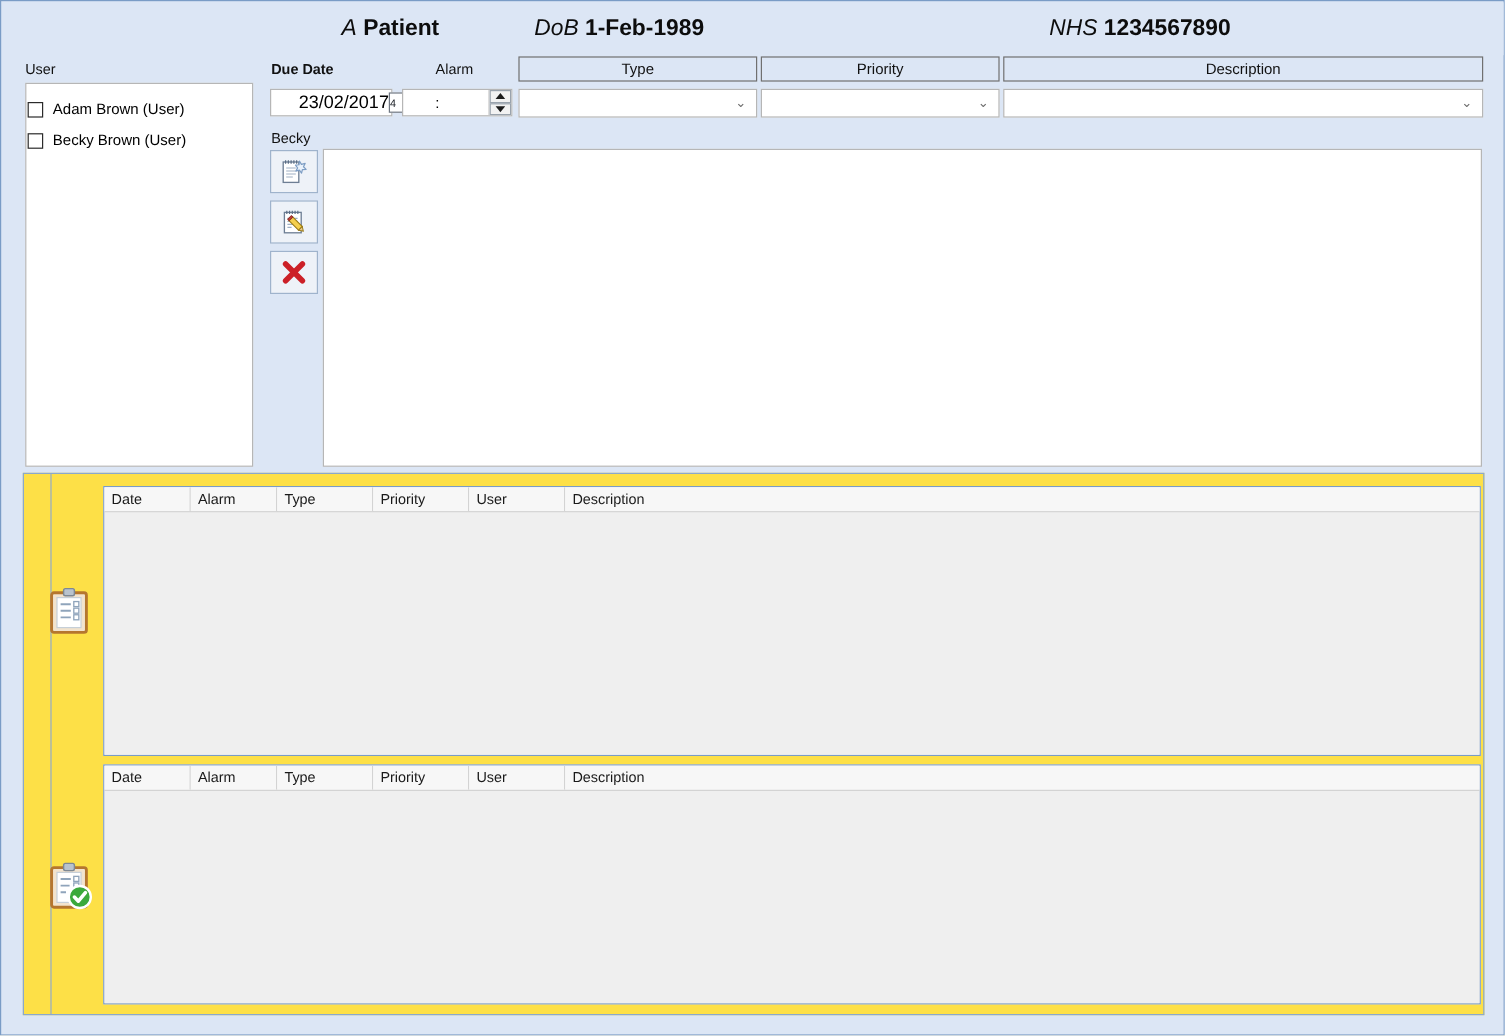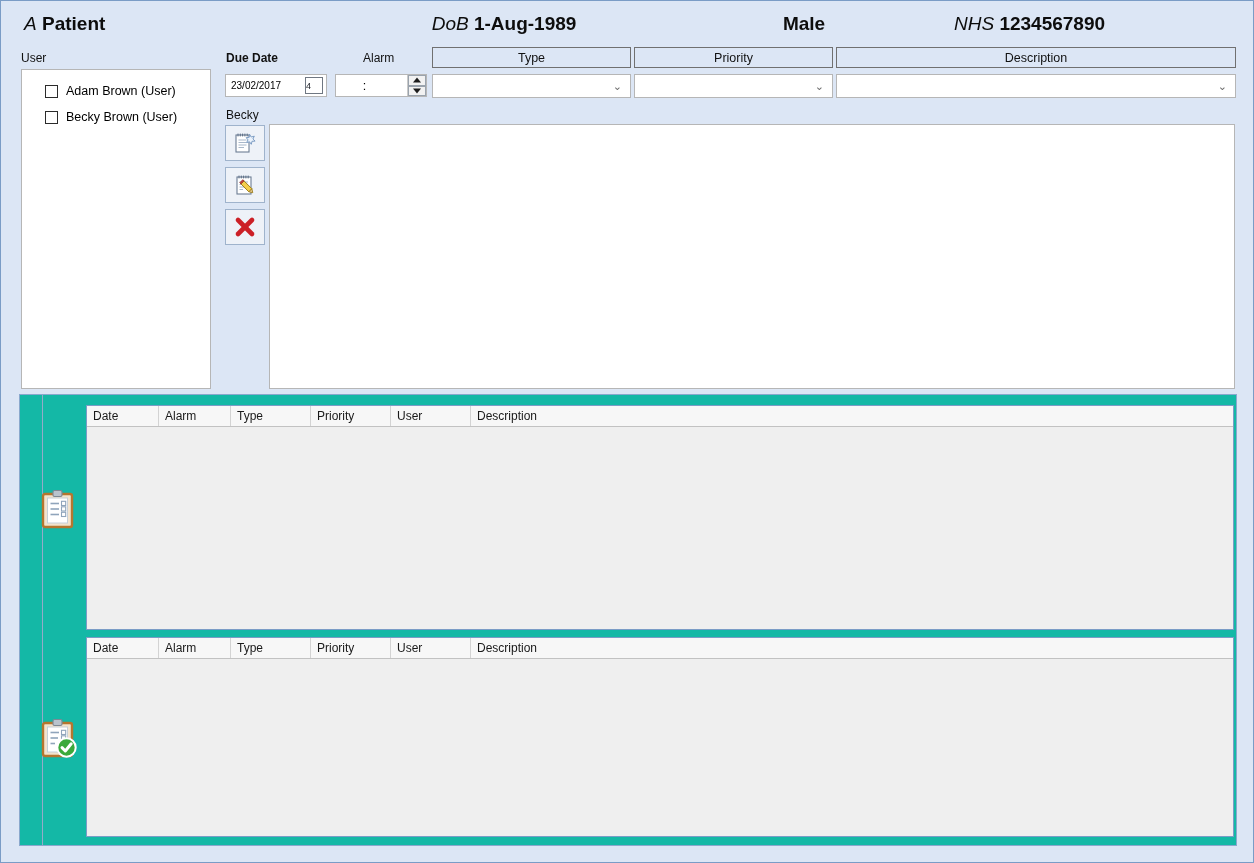--- a/index.html
+++ b/index.html
@@ -30,24 +30,24 @@
     height: 44px;
     display: flex;
     align-items: center;
     background: #dce6f5;
   }
   .hdr-cell {
     font-size: 19px;
     color: #0d0d0d;
     white-space: nowrap;
   }
-  .hdr-name   { flex: 0 0 330px; padding-left: 22px; text-align: left; }
+  .hdr-name   { flex: 0 0 330px; padding-left: 22px; text-align: right; margin-left: 12px; }
   .hdr-dob    { flex: 0 0 300px; text-align: center; }
   .hdr-gender { flex: 0 0 300px; text-align: center; }
-  .hdr-nhs    { flex: 1 1 auto;  text-align: left; padding-right: 20px; }
+  .hdr-nhs    { flex: 1 1 auto;  text-align: center; padding-right: 20px; }
   .it { font-style: italic; font-weight: normal; }
   .bd { font-weight: bold; }
 
   
   .lbl {
     position: absolute;
     font-size: 12px;
     color: #111;
   }
 
@@ -59,21 +59,21 @@
     background: #ffffff;
     border: 1px solid #b6b6b6;
     box-sizing: border-box;
     padding: 8px 0 0 0;
     overflow: hidden;
   }
   .user-row {
     display: flex;
     align-items: center;
     height: 26px;
-    padding-left: 23px;
+    padding-left: 1px;
     font-size: 12.5px;
   }
   .cbox {
     width: 13px; height: 13px;
     border: 1px solid #2b2b2b;
     background: #ffffff;
     box-sizing: border-box;
     margin-right: 8px;
     position: relative;
     flex: 0 0 auto;
@@ -93,22 +93,22 @@
     position: absolute;
     left: 224px; top: 73px;
     width: 102px; height: 23px;
     background: #ffffff;
     border: 1px solid #b6b6b6;
     box-sizing: border-box;
     display: flex;
     align-items: center;
   }
   .datefield .dtxt {
-    padding-left: 5px;
-    font-size: 10px;
+    padding-left: 23px;
+    font-size: 15px;
     flex: 1 1 auto;
   }
   .cal-icon {
     width: 18px; height: 17px;
     margin-right: 3px;
     border: 1px solid #6f7782;
     background: #ffffff;
     box-sizing: border-box;
     position: relative;
     flex: 0 0 auto;
@@ -222,21 +222,21 @@
     box-sizing: border-box;
   }
 
   
   .lower {
     position: absolute;
     left: 18px; top: 393px;
     width: 1218px; height: 452px;
     border: 1px solid #8aa8cd;
     box-sizing: border-box;
-    background: #14b8a6;
+    background: #fde047;
   }
   .lower-split {
     position: absolute;
     left: 22px; top: 0;
     width: 1px; height: 450px;
     background: #93abc9;
   }
   .grid {
     position: absolute;
     background: #efefef;
@@ -268,24 +268,21 @@
 
 <div class="app">
 
   <div class="header">
     <div class="hdr-cell hdr-name">
       <span class="it">A</span>
       <span class="bd">Patient</span>
     </div>
     <div class="hdr-cell hdr-dob">
       <span class="it">DoB</span>
-      <span class="bd">1-Aug-1989</span>
-    </div>
-    <div class="hdr-cell hdr-gender">
-      <span class="bd">Male</span>
+      <span class="bd">1-Feb-1989</span>
     </div>
     <div class="hdr-cell hdr-nhs">
       <span class="it">NHS</span>
       <span class="bd">1234567890</span>
     </div>
   </div>
 
   <div class="lbl" style="left:20px; top:50px;">User</div>
   <div class="lbl" style="left:225px; top:50px;font-weight:bold;">Due Date</div>
   <div class="lbl" style="left:362px; top:50px;">Alarm</div>

